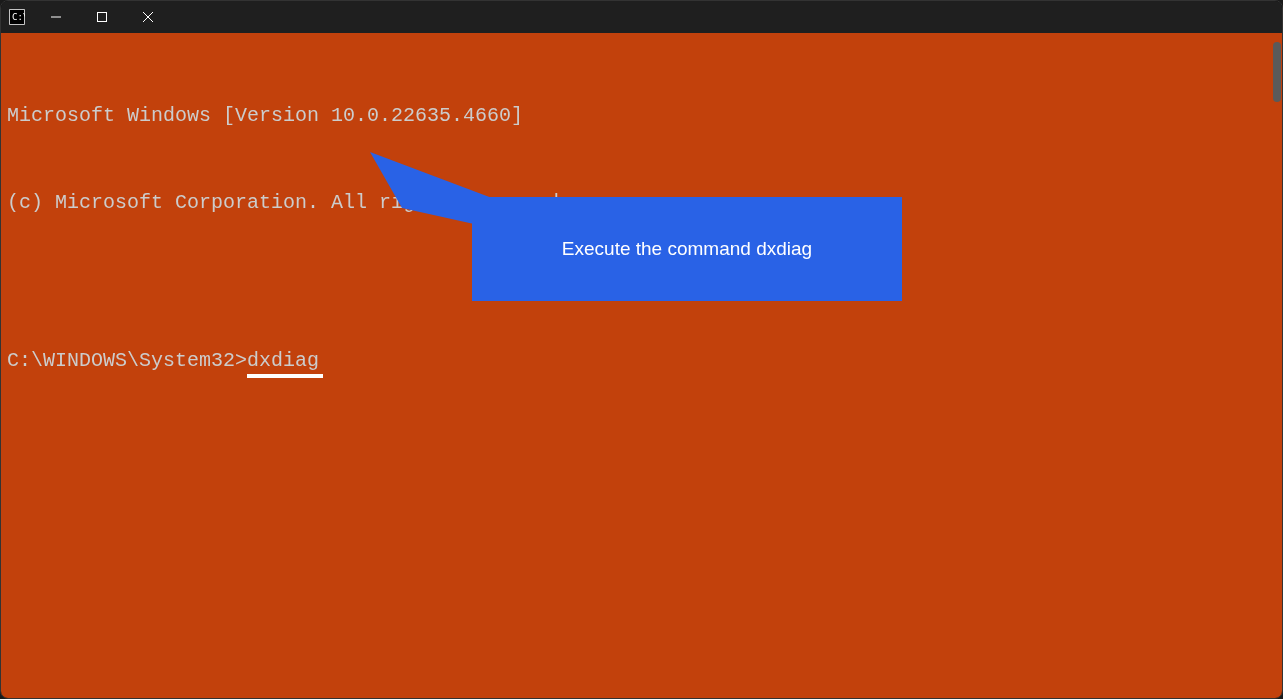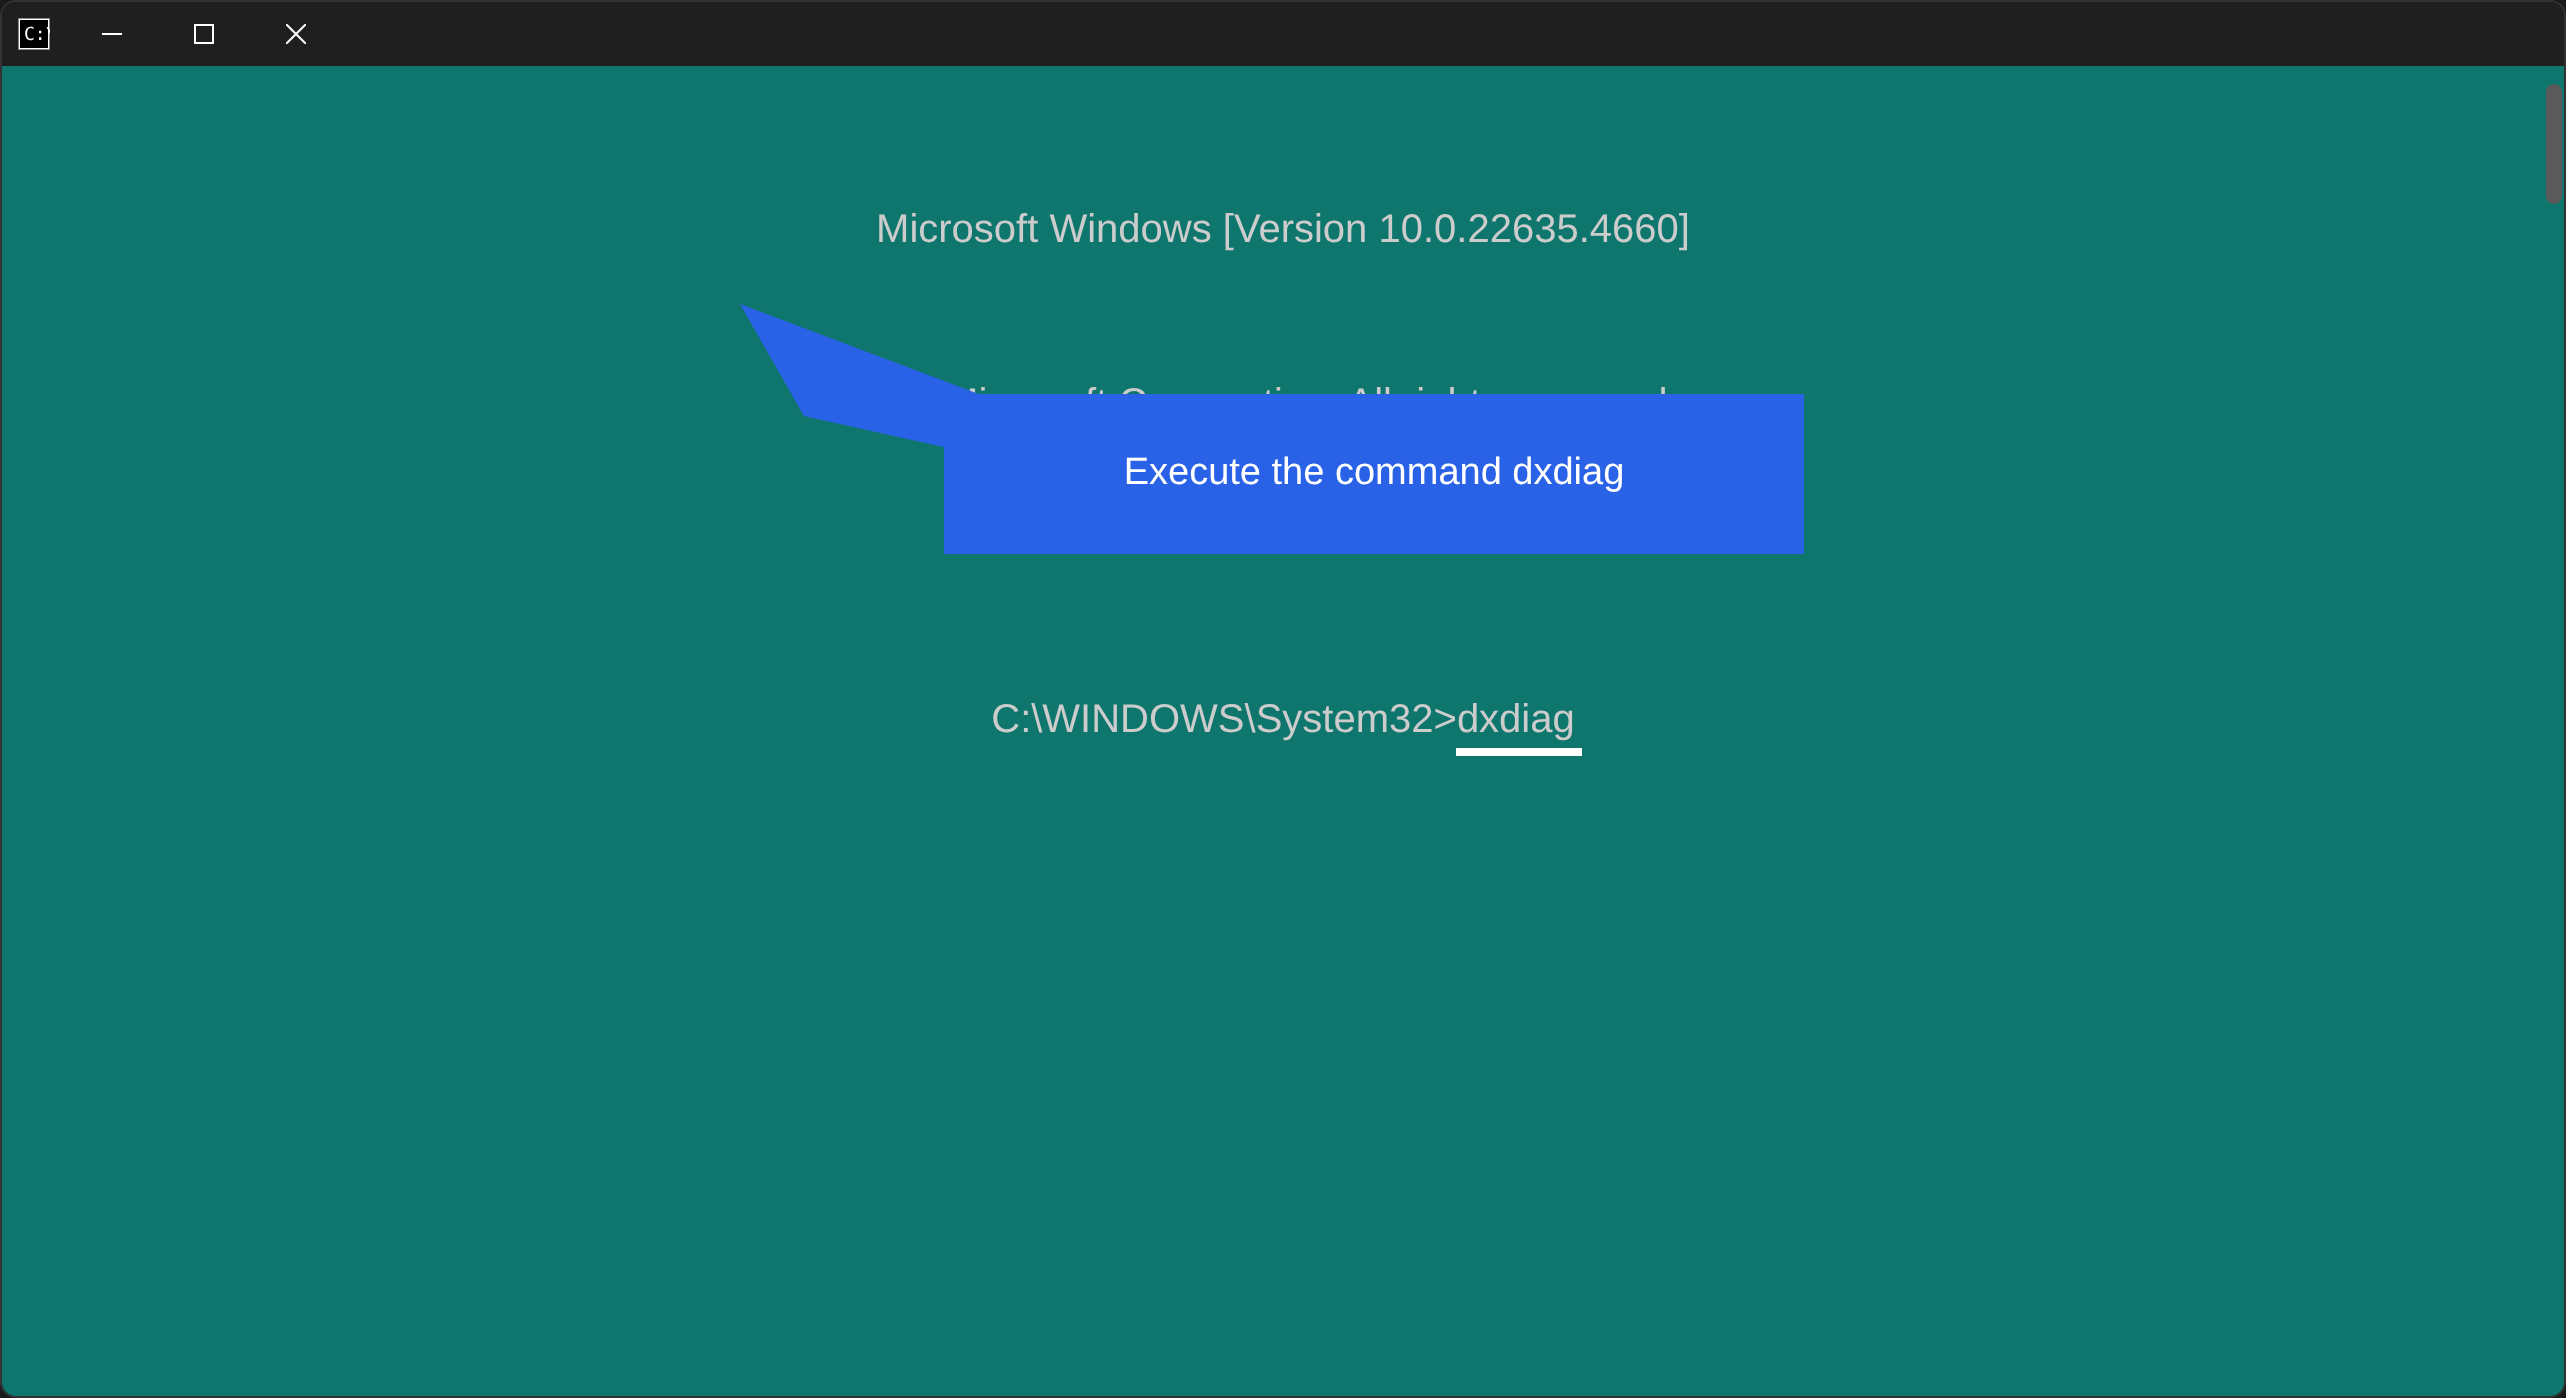--- a/index.html
+++ b/index.html
@@ -58,30 +58,29 @@
       width: 46px;
       height: 100%;
       display: flex;
       align-items: center;
       justify-content: center;
       color: #ffffff;
       cursor: pointer;
     }
     .terminal-body {
       flex: 1;
-      background: #0f766e;
+      background: #c2410c;
       padding: 10px 6px;
-      font-family: Liberation Sans, sans-serif;
+      font-family: Liberation Mono, monospace;
       font-size: 20px;
       color: #cccccc;
       line-height: 1.45;
       position: relative;
       white-space: pre;
       overflow: hidden;
-      text-align: center;
     }
     .terminal-line {
       white-space: pre;
     }
     .prompt-line {
       white-space: pre;
     }
     .typed-command {
       display: inline-block;
       position: relative;
@@ -103,21 +102,21 @@
       width: 8px;
       height: 60px;
       background: #5a5a5a;
       border-radius: 4px;
     }
     .callout {
       position: absolute;
       left: 472px;
       top: 197px;
       width: 430px;
-      height: 80px;
+      height: 104px;
       background: #2962e6;
       display: flex;
       flex-direction: column;
       align-items: center;
       justify-content: center;
       color: #ffffff;
       font-size: 19px;
       font-family: 'Segoe UI', Tahoma, sans-serif;
       z-index: 10;
     }

